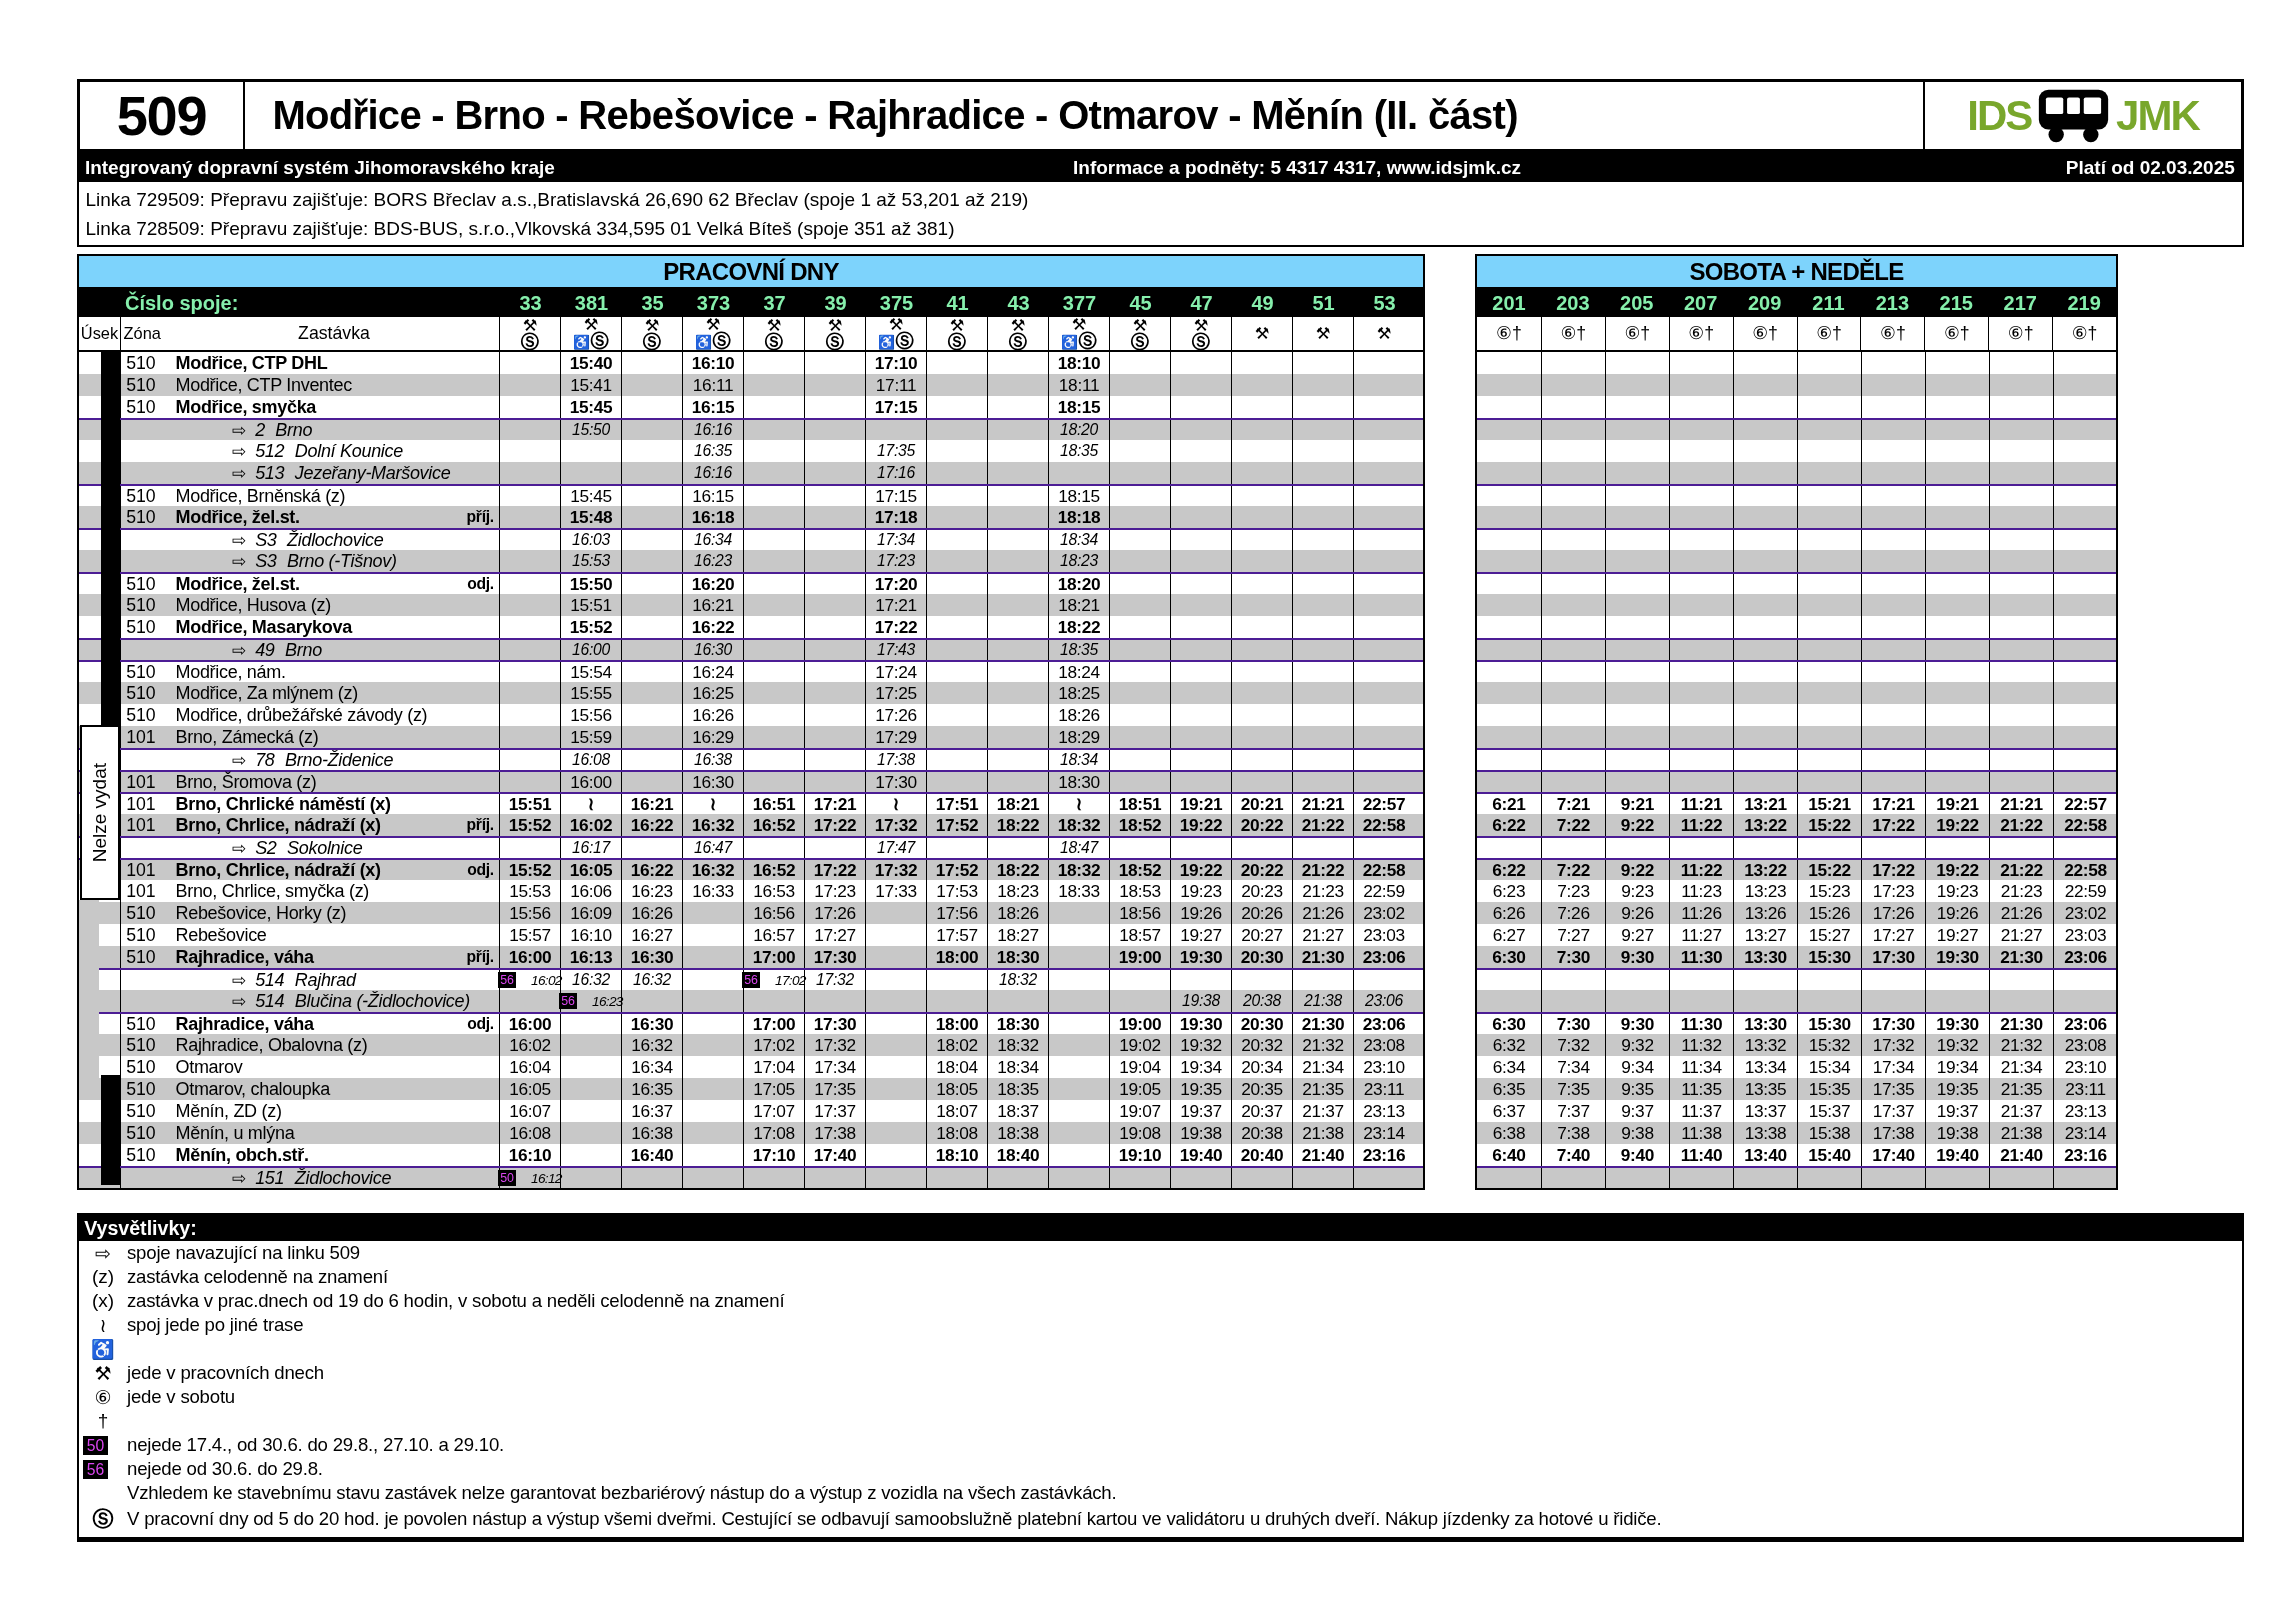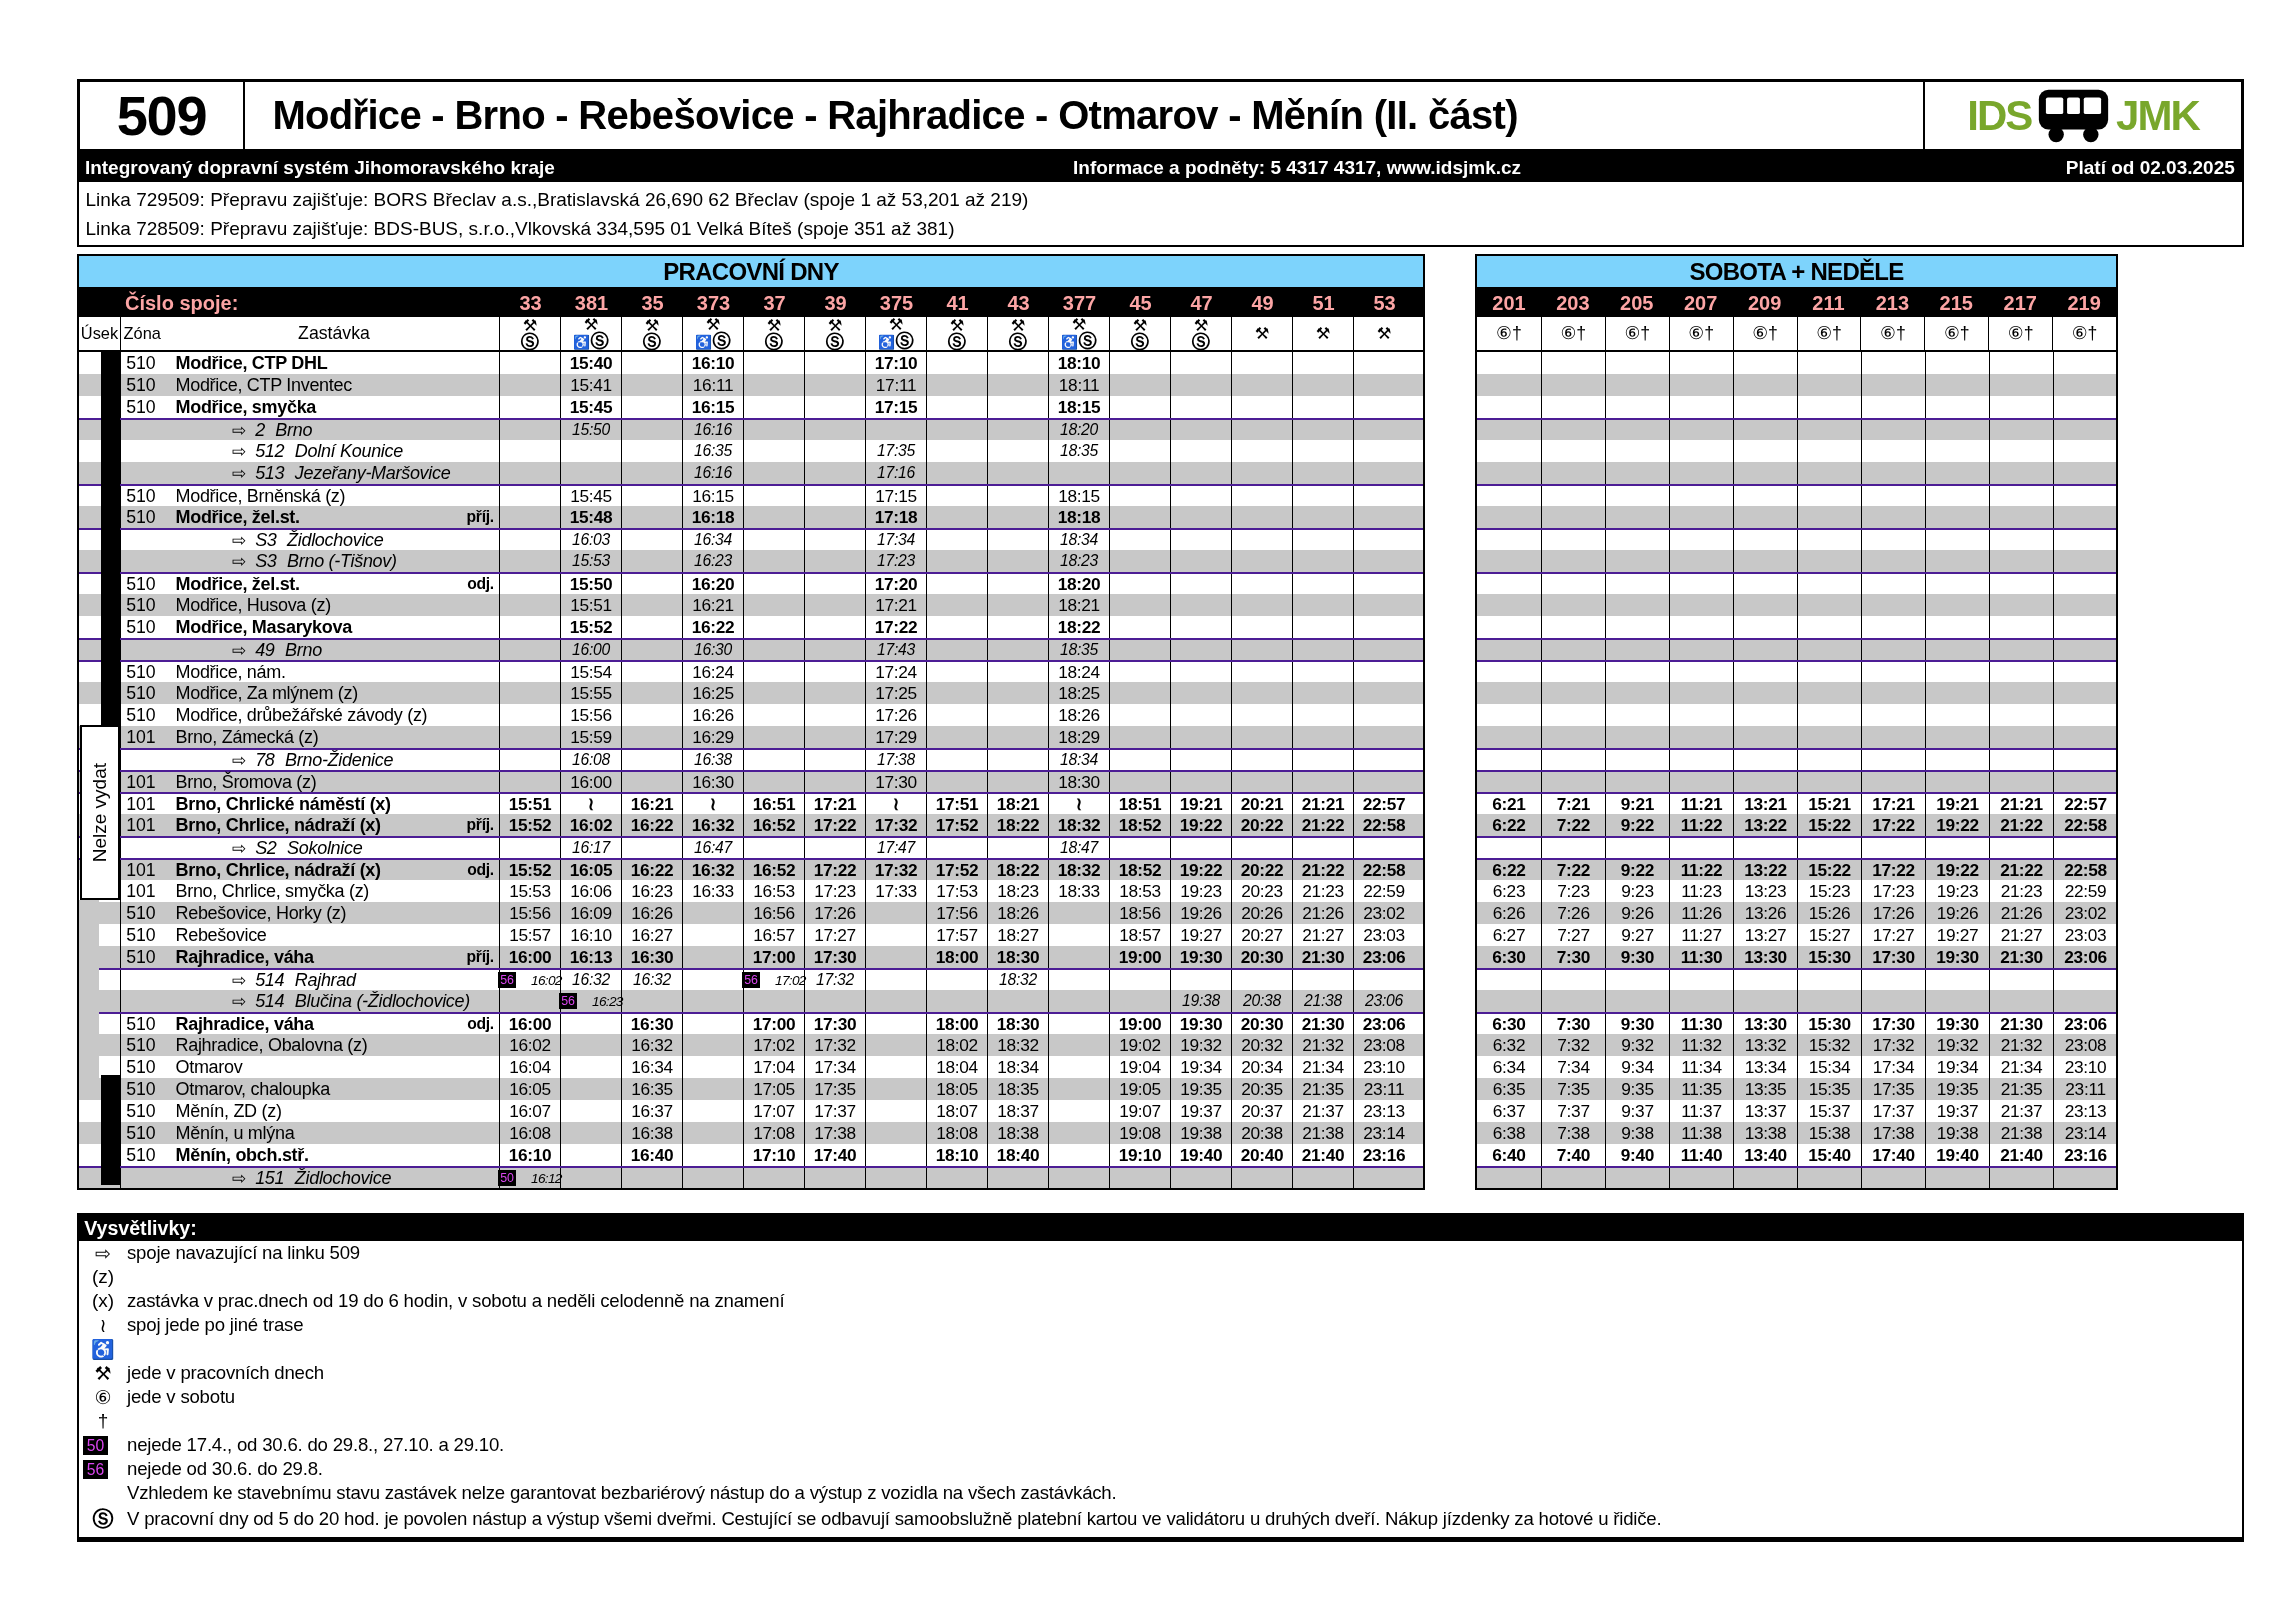--- a/index.html
+++ b/index.html
@@ -23,21 +23,21 @@
 
   
   .obox { position:absolute; left:77px; top:182px; width:2167px; height:65px; border:2.6px solid #000; border-top:none; background:#fff; padding:2.6px 6.5px; font-size:19px; line-height:29px; white-space:nowrap; }
 
   
   .tables { position:absolute; left:77px; top:254px; }
   .ttable { position:absolute; top:0; border:2.6px solid #000; background:#fff; }
   .wd-t { left:0; width:1348px; }
   .we-t { left:1398px; width:643px; }
   .band { height:33px; background:#7dd3fc; border-bottom:2.6px solid #000; display:flex; align-items:center; justify-content:center; font-size:24px; font-weight:bold; letter-spacing:-0.7px; }
-  .numr { height:28px; background:#000; color:#fca5a5; display:flex; align-items:center; font-weight:bold; font-size:20px; }
+  .numr { height:28px; background:#000; color:#86efac; display:flex; align-items:center; font-weight:bold; font-size:20px; }
   .nlab { width:421px; padding-left:46px; }
   .nct  { width:61px; text-align:center; }
   .nct2 { width:64px; text-align:center; }
   .symr { height:35px; display:flex; border-bottom:2.6px solid #000; background:#fff; }
   .hcell { display:flex; align-items:center; font-size:16.4px; }
   .h-usek { width:42px; justify-content:center; border-right:1.6px solid #000; }
   .h-zona { width:48px; padding-left:2.6px; }
   .h-zast { width:330px; justify-content:center; font-size:17.7px; }
   .sct { width:61px; border-left:1.6px solid #000; display:flex; flex-direction:column; align-items:center; justify-content:center; line-height:16.4px; }
   .sct2 { width:64px; border-left:1.6px solid #000; display:flex; align-items:center; justify-content:center; }
@@ -1459,20 +1459,21 @@
 
   <div class="legend">
     <div class="leg-bar">Vysvětlivky:</div>
     <div id="leg-items">
         <div class="litem">
           <div class="lsym"><span>⇨</span></div>
           <div class="ltxt">spoje navazující na linku 509</div>
         </div>
         <div class="litem">
           <div class="lsym"><span>(z)</span></div>
+          <div class="ltxt">zastávka celodenně na znamení</div>
         </div>
         <div class="litem">
           <div class="lsym"><span>(x)</span></div>
           <div class="ltxt">zastávka v prac.dnech od 19 do 6 hodin, v sobotu a neděli celodenně na znamení</div>
         </div>
         <div class="litem">
           <div class="lsym"><span>≀</span></div>
           <div class="ltxt">spoj jede po jiné trase</div>
         </div>
         <div class="litem">

